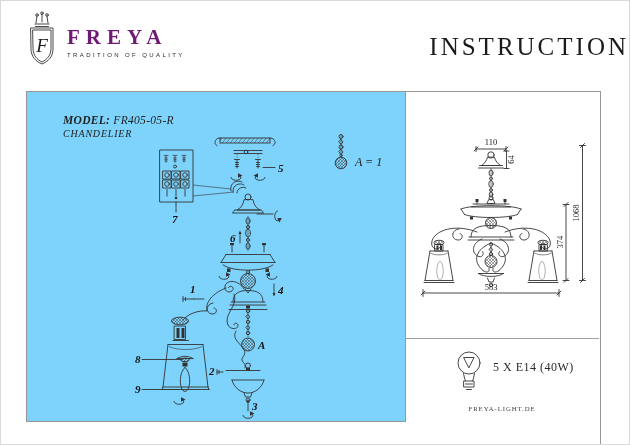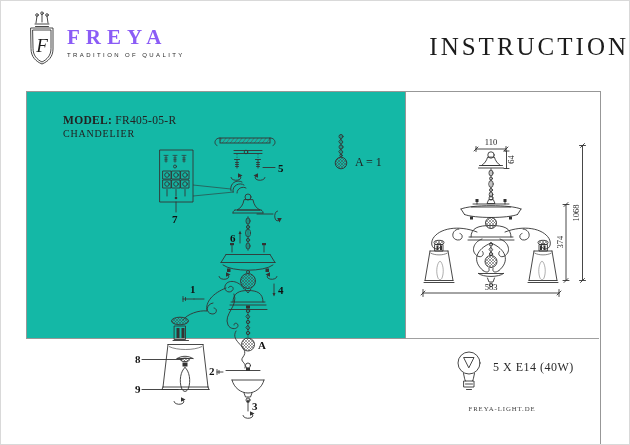--- a/index.html
+++ b/index.html
@@ -2,27 +2,27 @@
 <html><head>
 <meta charset="utf-8">
 <style>
   html,body{margin:0;padding:0;background:#fff;}
   .page{position:relative;width:628px;height:443px;border:1px solid #d9d9d9;background:#fff;
         font-family:"Liberation Serif",serif;overflow:hidden;}
   
   .logo-block{position:absolute;left:26px;top:10px;display:flex;align-items:flex-start;}
   .logo-shield{width:30px;height:54px;}
   .brand-text{margin-left:10px;margin-top:16px;}
-  .brand{font-size:21px;font-weight:bold;letter-spacing:6px;color:#8b5cf6;line-height:1;}
+  .brand{font-size:21px;font-weight:bold;letter-spacing:6px;color:#701a75;line-height:1;}
   .tagline{font-size:6px;letter-spacing:2.4px;color:#2a2a2a;margin-top:4px;font-family:"Liberation Sans",sans-serif;}
   .page-title{position:absolute;left:0;top:32px;width:100%;text-align:right;
               font-size:25px;letter-spacing:3px;color:#1b1b1b;}
   
   .panels{position:absolute;left:25px;top:90px;display:flex;}
-  .panel-left{width:380px;height:248px;border:1px solid #979797;position:relative;box-sizing:border-box;background:#14b8a6;}
+  .panel-left{width:380px;height:331px;border:1px solid #979797;position:relative;box-sizing:border-box;background:#7dd3fc;font-style:italic;}
   .panel-right{width:195px;height:403px;border:1px solid #979797;border-left:none;position:relative;box-sizing:border-box;background:#fff;}
   .panel-left svg,.panel-right svg{position:absolute;left:0;top:0;}
   .model-block{position:absolute;left:36px;top:22px;z-index:2;color:#222;}
   .model-line1{font-size:11.5px;letter-spacing:.3px;}
   .model-line1 .b{font-weight:bold;}
   .model-line2{font-size:10px;letter-spacing:.8px;margin-top:2px;}
   
   .ln{stroke:#333;stroke-width:.9;fill:none;stroke-linecap:round;stroke-linejoin:round;}
   .lt{stroke:#333;stroke-width:.6;fill:none;}
   .gy{stroke:#777;stroke-width:.6;fill:none;}

